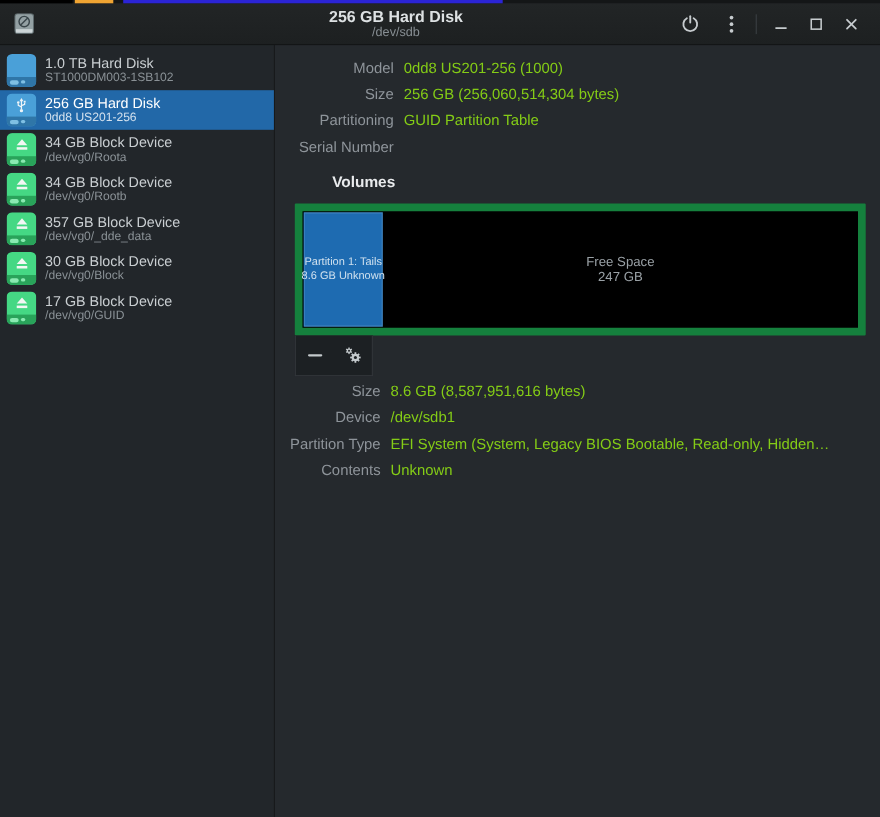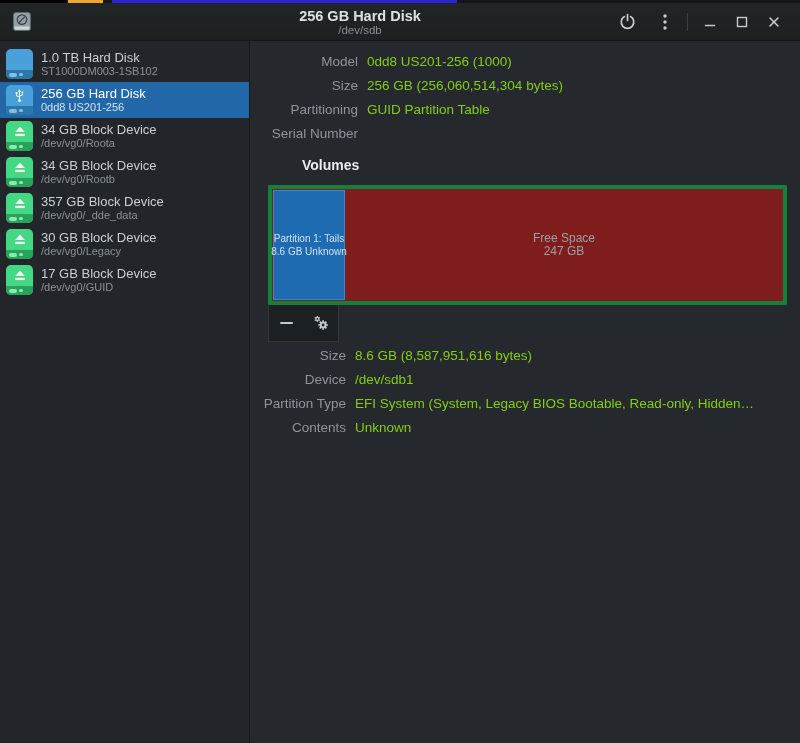--- a/index.html
+++ b/index.html
@@ -87,21 +87,21 @@
   .lbl { text-align:right; color:#8e949a; white-space:nowrap; }
   .val { color:#84cc16; white-space:nowrap; overflow:hidden; }
 
   .volumes-heading {
     position:absolute; top:117px; left:12px;
     font-size:14px; font-weight:bold; color:#e9ebed; line-height:14px;margin-left:40px;
   }
 
   .volume-box {
     position:absolute; top:144px; left:18px; width:519px; height:120px;
-    background:#7f1d1d; border:4px solid #15803d; border-radius:1px;
+    background:#000000; border:7px solid #15803d; border-radius:1px;
   }
   .partition-block {
     position:absolute; top:1px; left:1px; bottom:1px; width:72px;
     background:#1e6bb1;
     box-shadow:inset 0 0 0 1px rgba(160,205,240,0.28);
     display:flex; flex-direction:column; align-items:center; justify-content:center;
     cursor:pointer; text-align:center;
   }
   .partition-block .vline { font-size:10px; line-height:13px; color:#cfe0ee; white-space:nowrap; }
   .free-space {
@@ -284,21 +284,21 @@
         <div class="d2"></div>
       <div class="sym">
         <svg width="12" height="11" viewBox="0 0 12 11">
           <polygon points="6,0.5 10.8,6 1.2,6" fill="#f2f7f4"></polygon>
           <rect x="1.2" y="7.8" width="9.6" height="2.3" fill="#f2f7f4"></rect>
         </svg>
       </div>
     </div>
     <div class="side-text">
       <span class="side-title">30 GB Block Device</span>
-      <span class="side-sub">/dev/vg0/Legacy</span>
+      <span class="side-sub">/dev/vg0/Block</span>
     </div>
   </div>
 
   <div class="side-row">
     <div class="drive drive-green">
       <div class="body"></div>
         <div class="strip"></div>
         <div class="d1"></div>
         <div class="d2"></div>
       <div class="sym">

